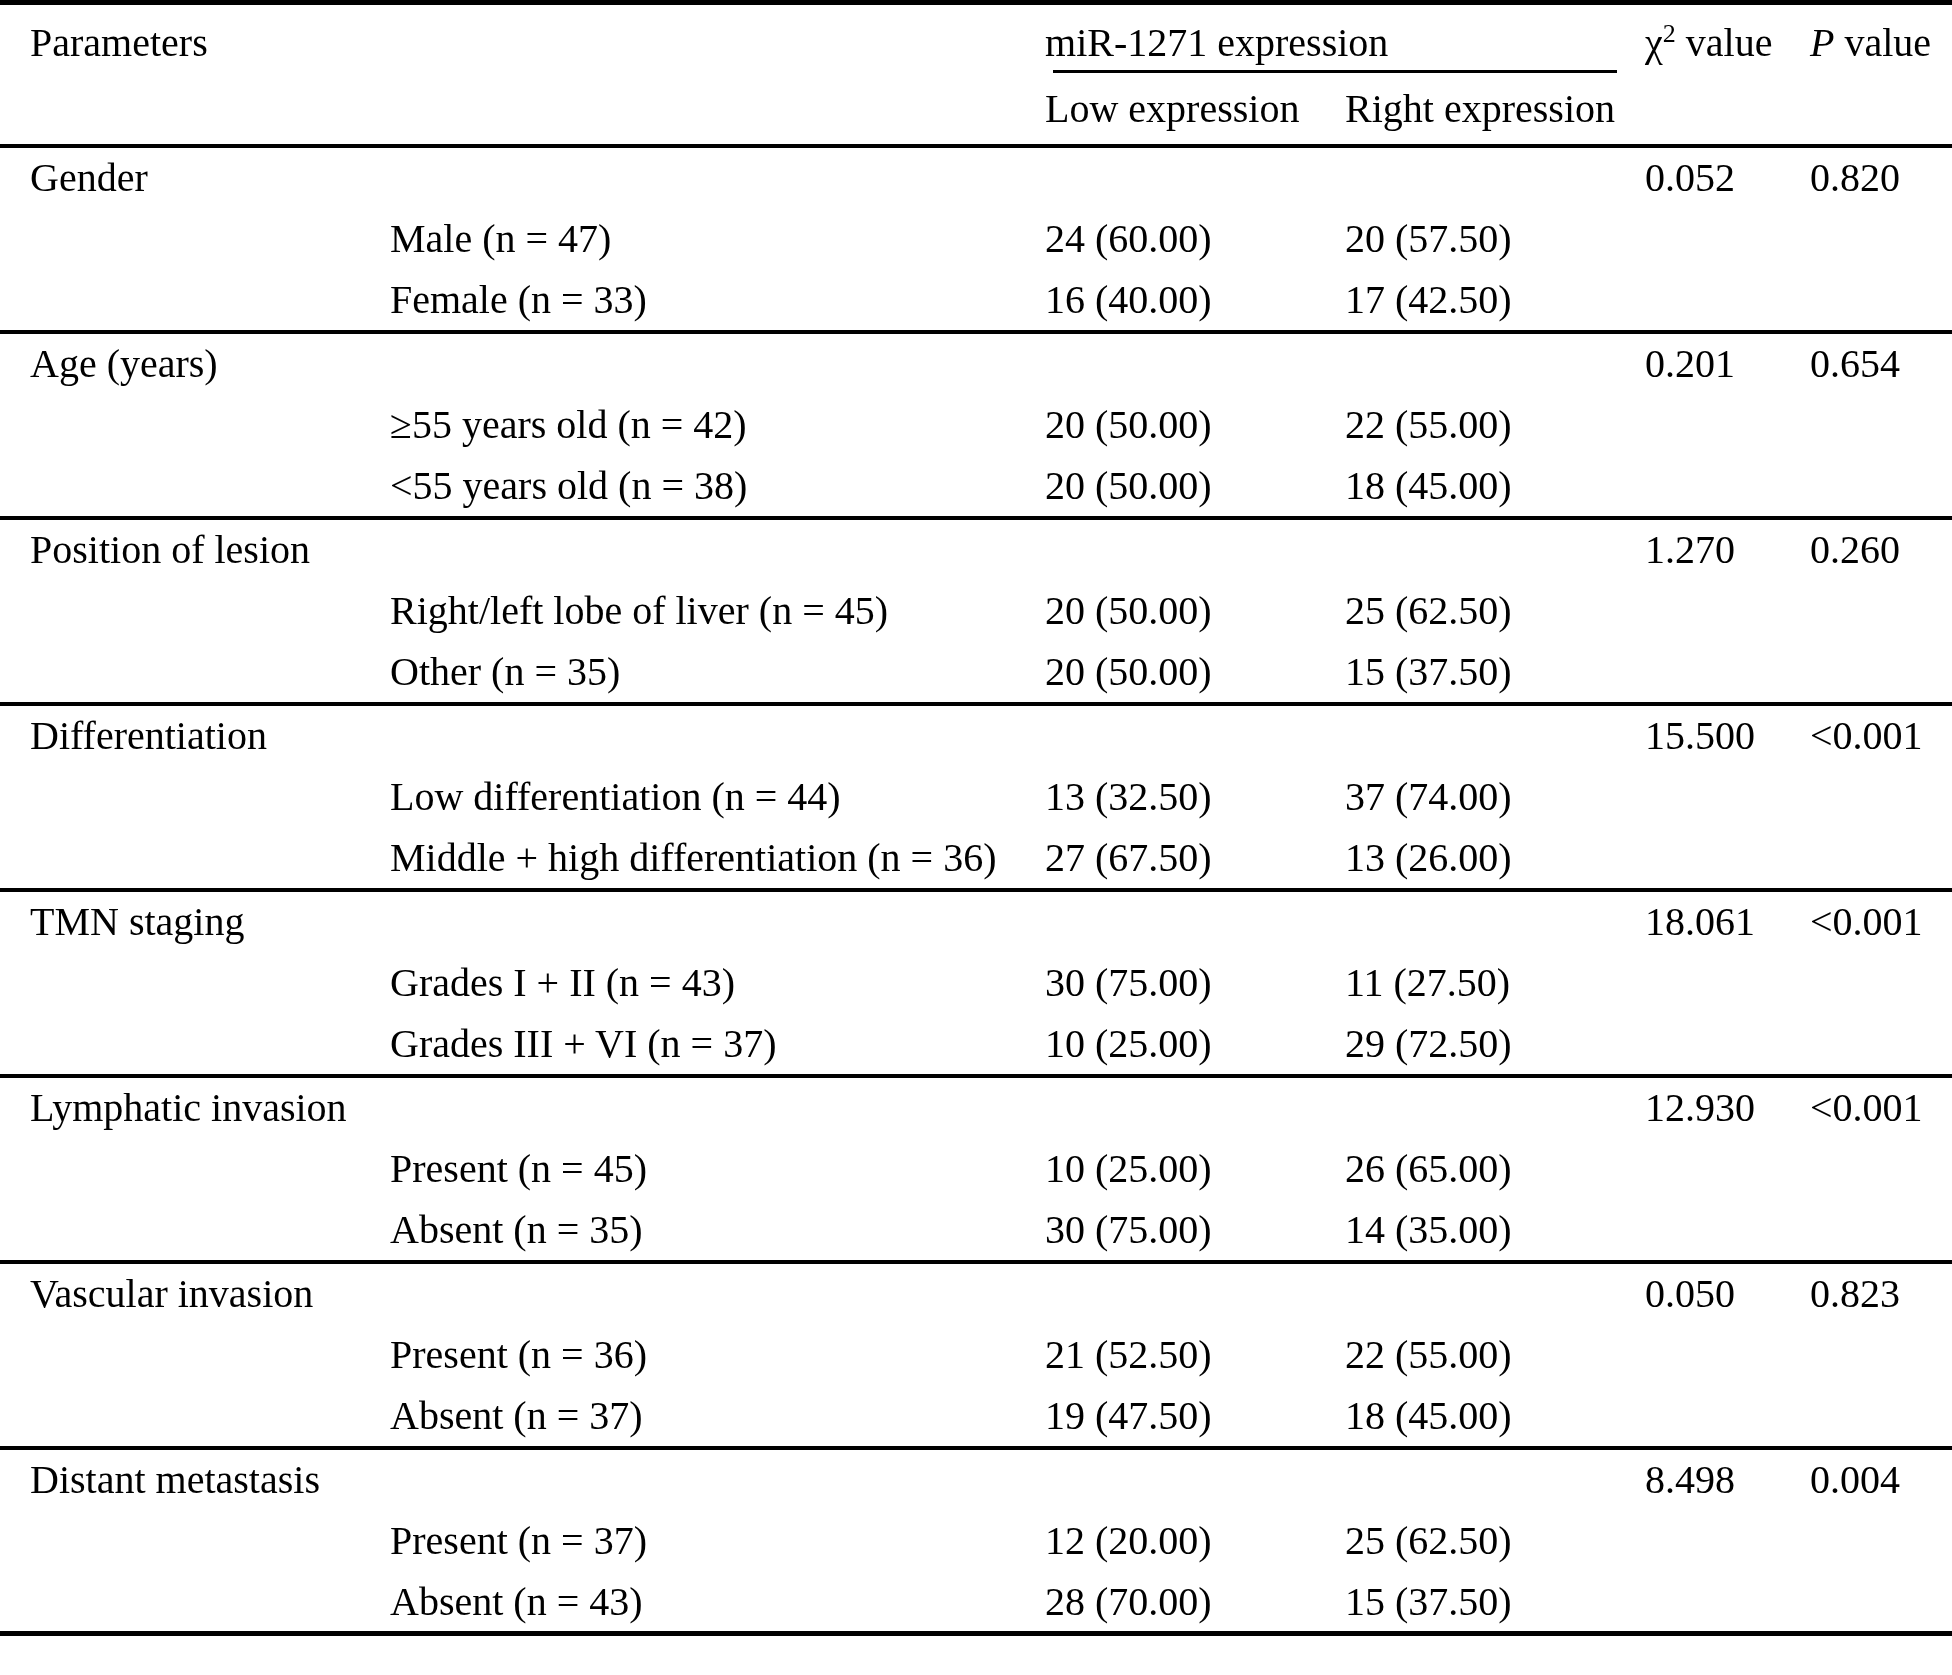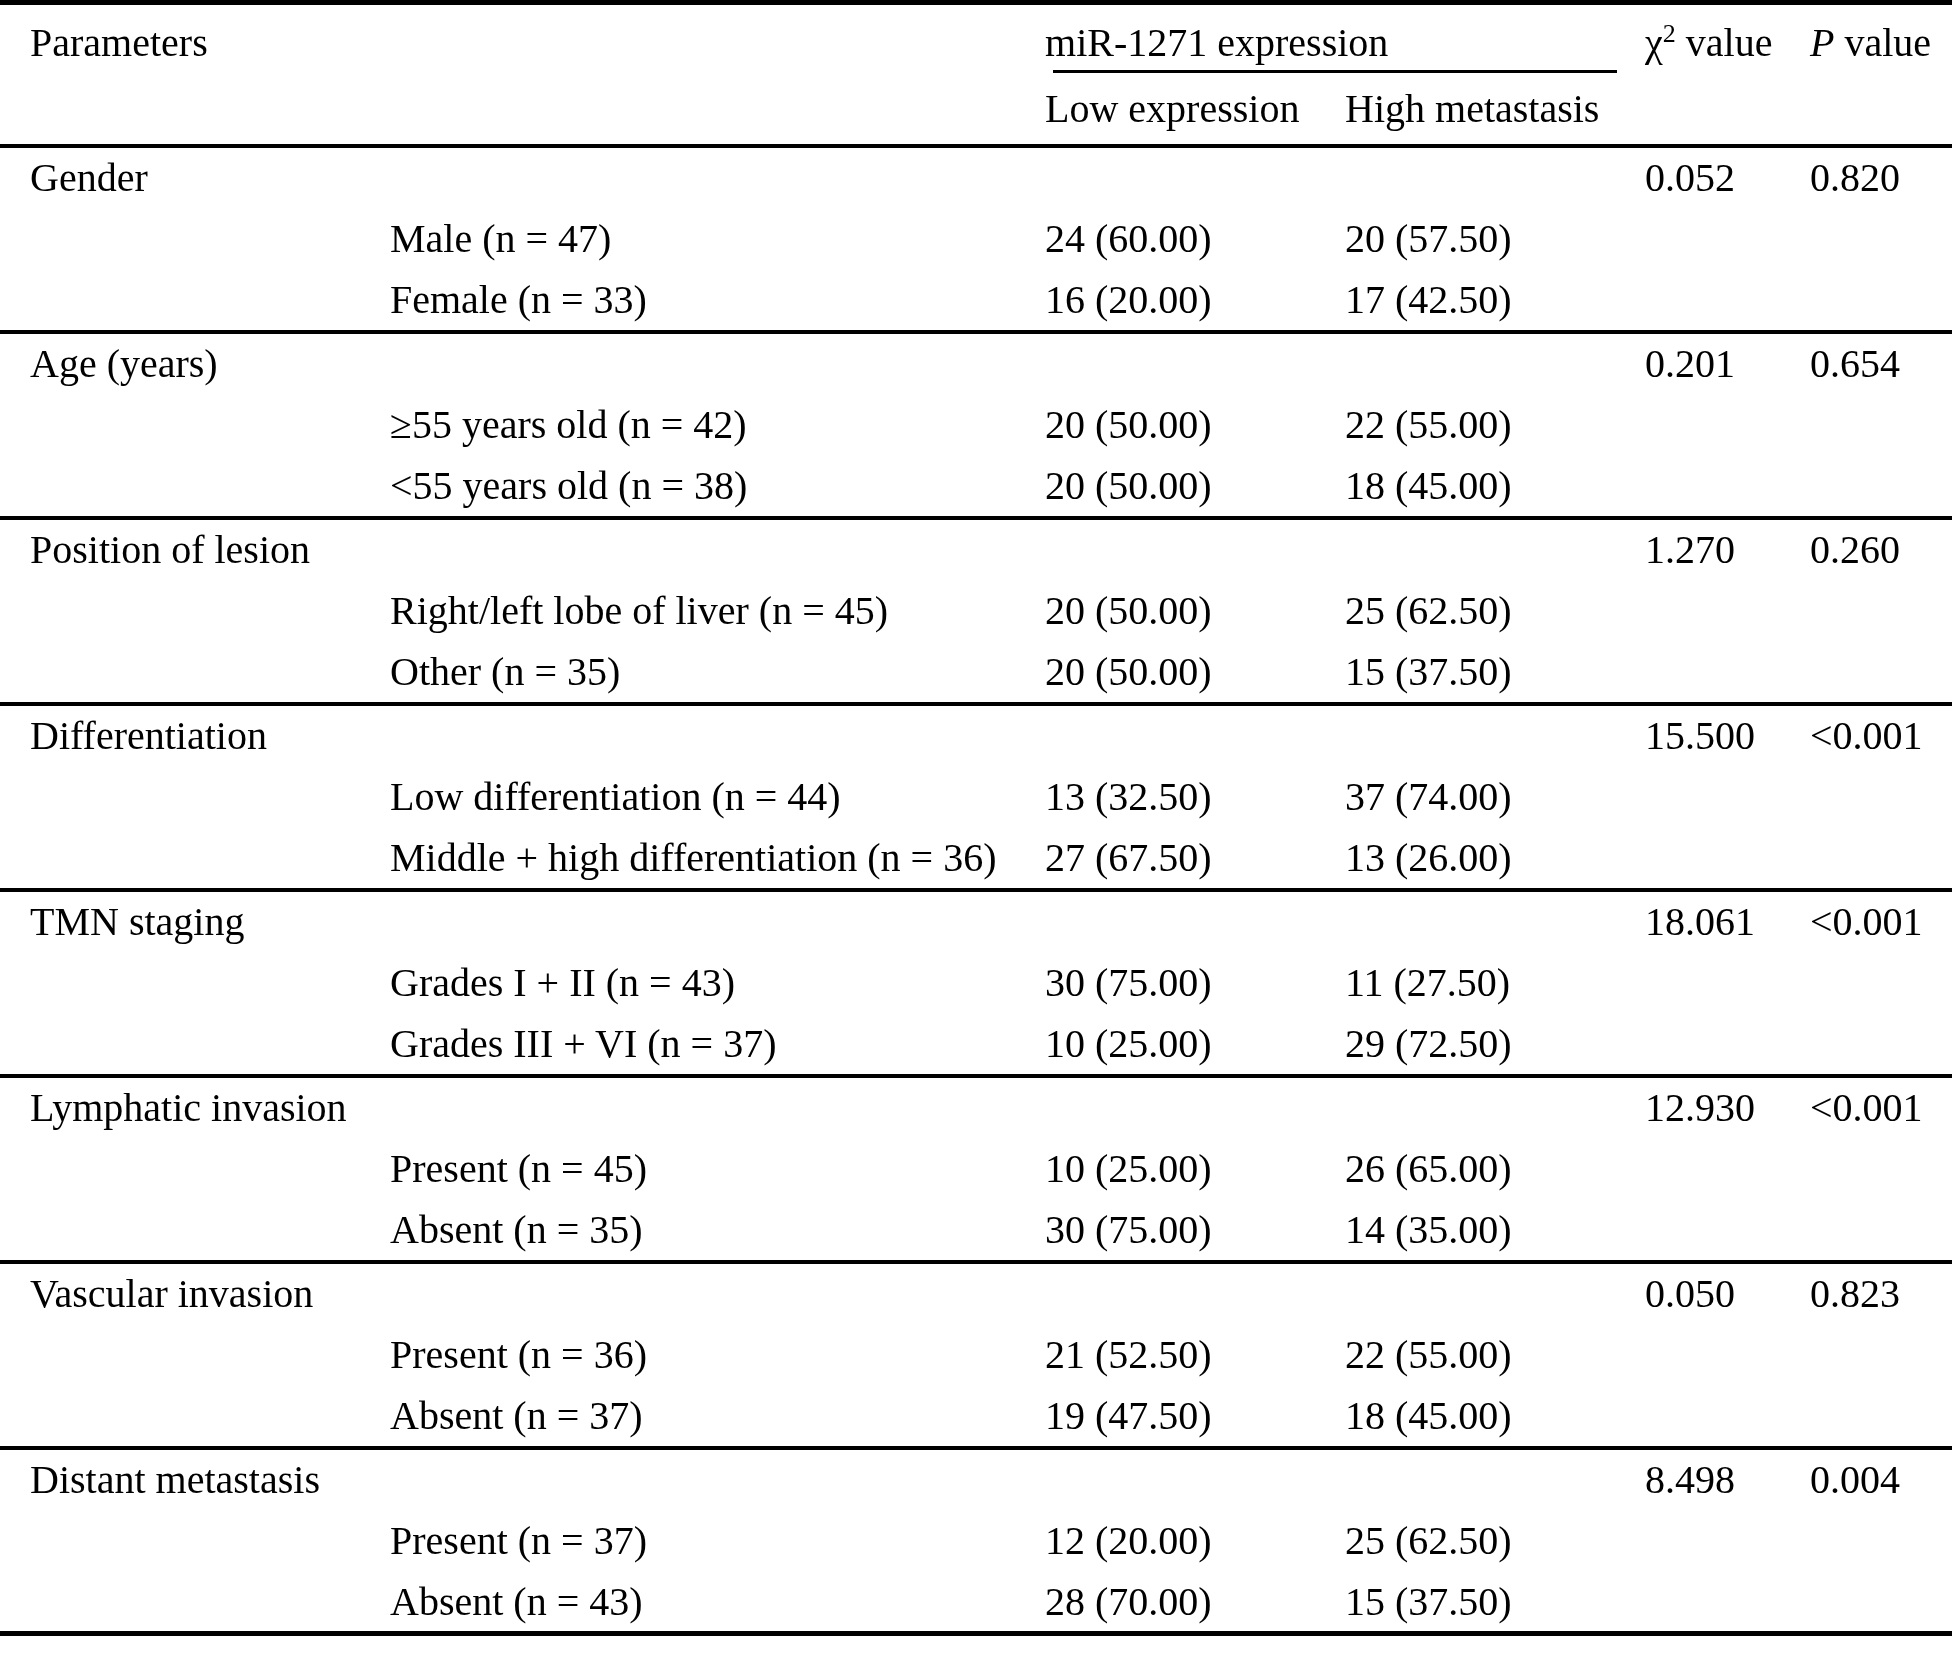--- a/index.html
+++ b/index.html
@@ -90,21 +90,21 @@
   </colgroup>
   <thead>
     <tr class="hr1">
       <th class="param" colspan="2" rowspan="2">Parameters</th>
       <th class="spanner" colspan="2">miR-1271 expression</th>
       <th class="top-h" rowspan="2"><span>χ</span><sup class="chi-sup">2</sup><span> value</span></th>
       <th class="top-h" rowspan="2"><span class="it">P</span><span> value</span></th>
     </tr>
     <tr class="hr2">
       <th class="sub-h">Low expression</th>
-      <th class="sub-h">High metastasis</th>
+      <th class="sub-h">Right expression</th>
     </tr>
   </thead>
   <tbody>
 
     <tr class="sec">
       <td class="group" colspan="2">Gender</td>
       <td></td>
       <td></td>
       <td>0.052</td>
       <td>0.820</td>
@@ -113,21 +113,21 @@
       <td></td>
       <td>Male (n = 47)</td>
       <td>24 (60.00)</td>
       <td>20 (57.50)</td>
       <td></td>
       <td></td>
     </tr>
     <tr>
       <td></td>
       <td>Female (n = 33)</td>
-      <td>16 (20.00)</td>
+      <td>16 (40.00)</td>
       <td>17 (42.50)</td>
       <td></td>
       <td></td>
     </tr>
 
     <tr class="sec">
       <td class="group" colspan="2">Age (years)</td>
       <td></td>
       <td></td>
       <td>0.201</td>

